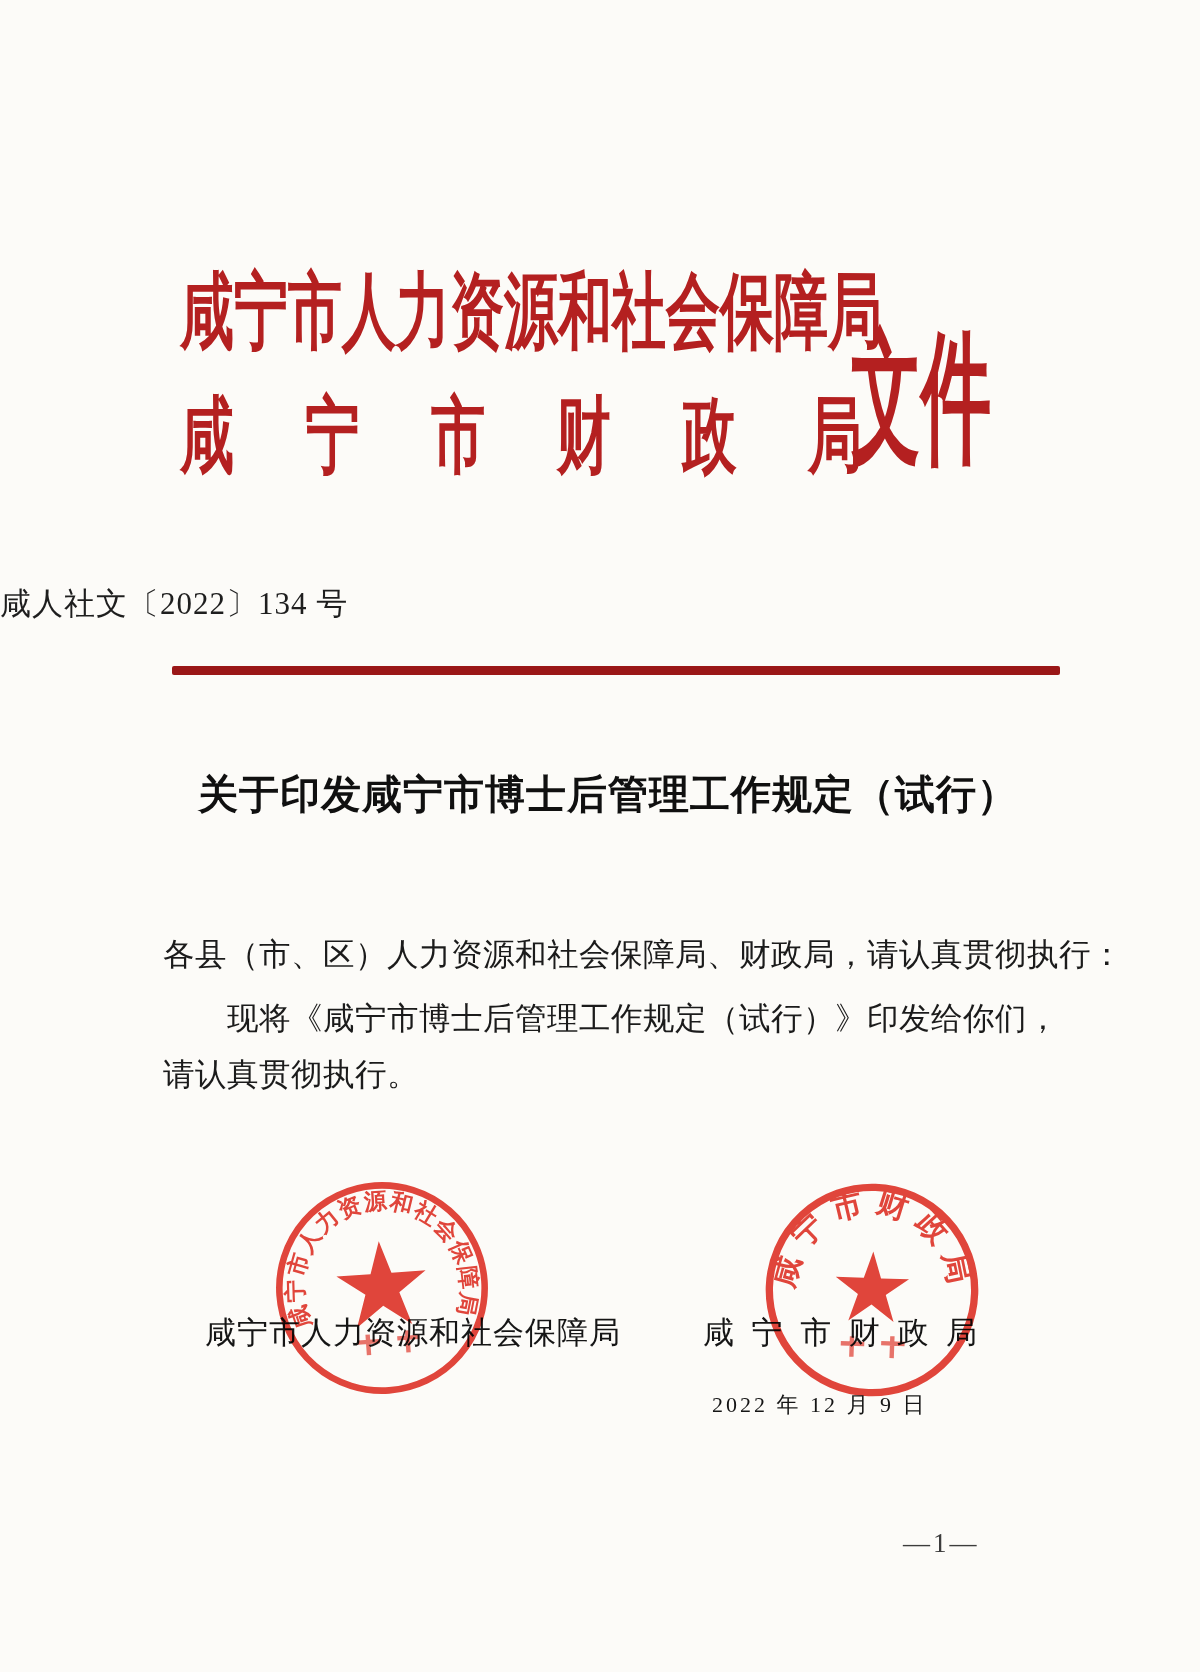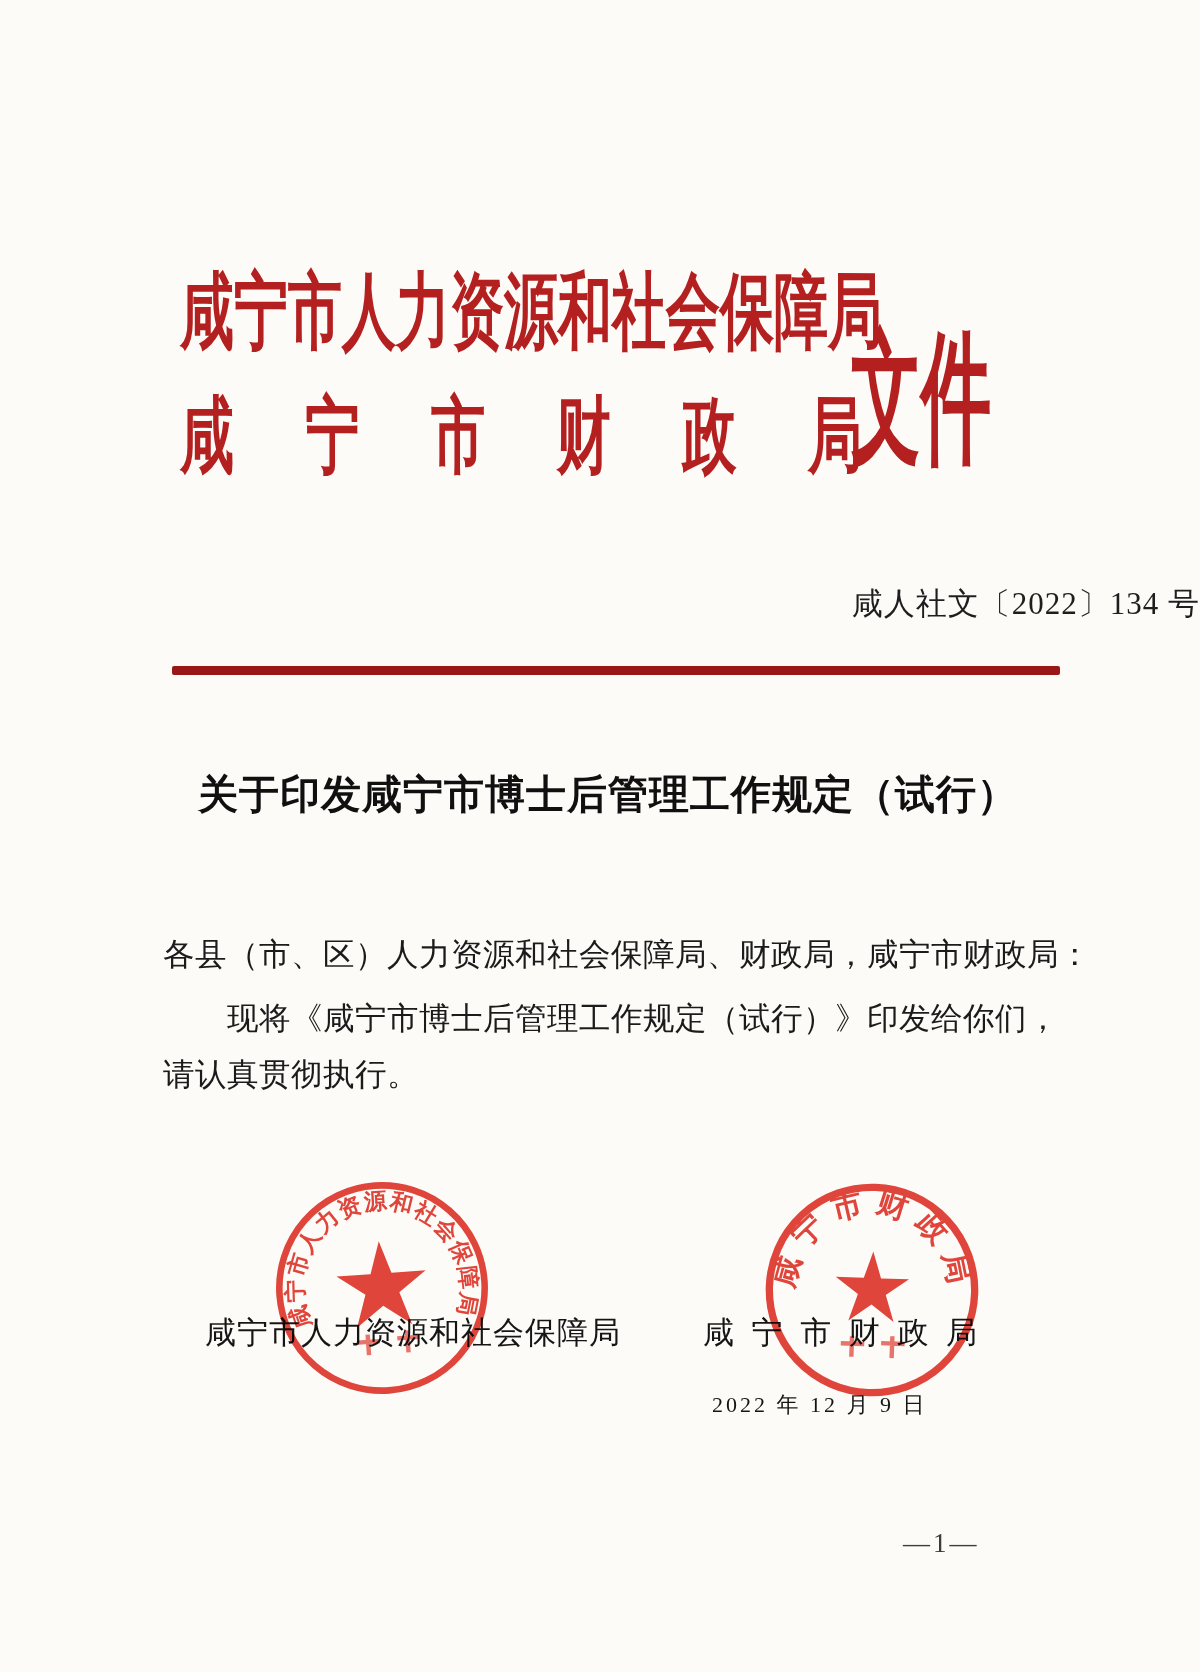--- a/index.html
+++ b/index.html
@@ -24,21 +24,21 @@
   .justify { display:flex; justify-content:space-between; }
   .hdr-suffix {
     position:absolute; left:851px; top:303px;
     font-weight:bold; font-size:70px; color:var(--header-red);
     transform:scaleY(2.05); transform-origin:center top;
     letter-spacing:0px; white-space:nowrap;
   }
   
   .doc-number {
     position:absolute; left:0; top:583px; width:100%;
-    text-align:right; font-size:31px; letter-spacing:1px; color:#1e1e1e;
+    text-align:left; font-size:31px; letter-spacing:1px; color:#1e1e1e;
   }
   .red-rule {
     position:absolute; left:172px; top:666px; width:888px; height:9px;
     background:var(--rule-red); border-radius:2px;
   }
   
   .title {
     position:absolute; left:8px; top:760px; width:100%;
     text-align:center; font-weight:bold; font-size:40px;
     line-height:70px; color:#101010; letter-spacing:1px;
@@ -101,21 +101,21 @@
   <div class="hdr-suffix">文件</div>
 
   <div class="doc-number">咸人社文〔2022〕134 号</div>
 
   <div class="red-rule"></div>
 
   <div class="title">
     <div>关于印发咸宁市博士后管理工作规定（试行）</div>
   </div>
 
-  <div class="body-line" style="top:934px;">各县（市、区）人力资源和社会保障局、财政局，咸宁市财政局：</div>
+  <div class="body-line" style="top:934px;">各县（市、区）人力资源和社会保障局、财政局，请认真贯彻执行：</div>
   <div class="body-line indent" style="top:998px;">现将《咸宁市博士后管理工作规定（试行）》印发给你们，</div>
   <div class="body-line" style="top:1054px;">请认真贯彻执行。</div>
 
   <div class="seal seal-left">
     <svg viewBox="0 0 300 300">
       <circle cx="150" cy="150" r="140" fill="none" stroke="var(--seal-red)" stroke-width="9"></circle>
       <defs>
         <path id="arcL" d="M 56.5,204 A 108,108 0 1 1 243.5,204" fill="none"></path>
       </defs>
       <text font-size="31" font-weight="bold" fill="var(--seal-red)" letter-spacing="2">

